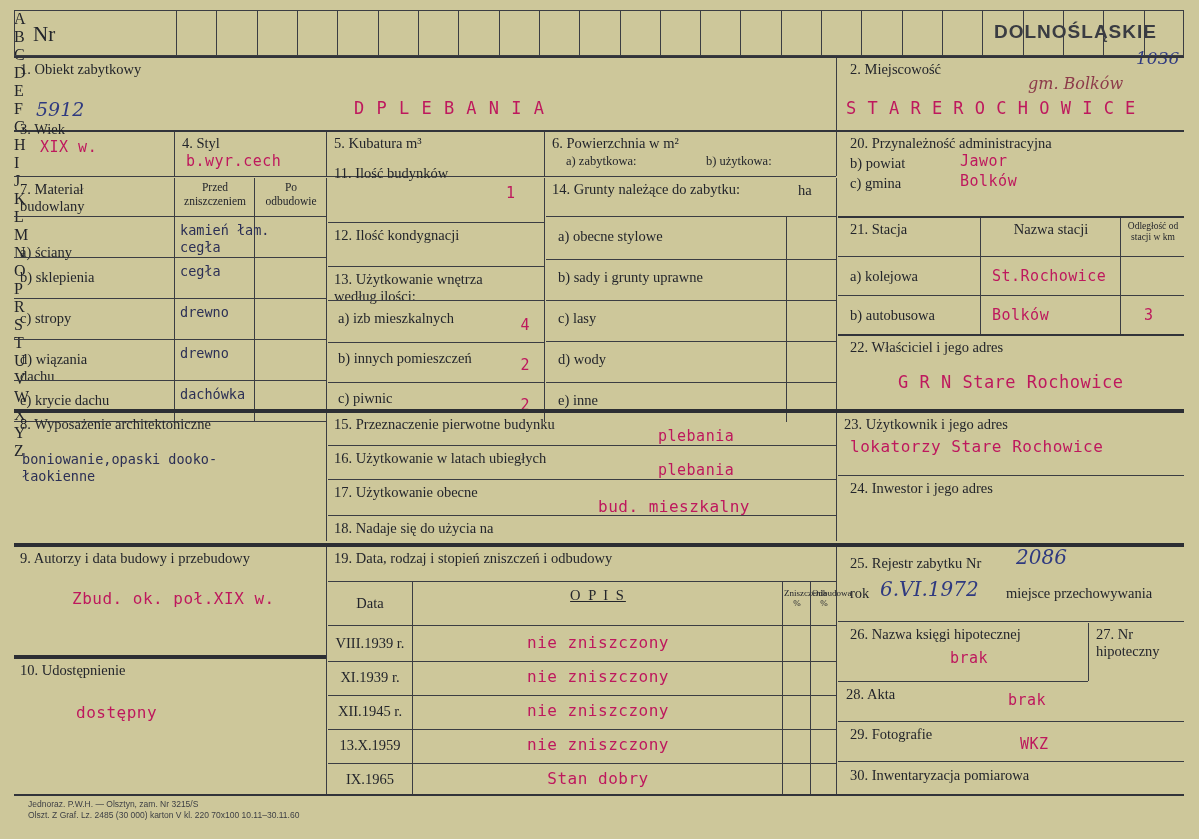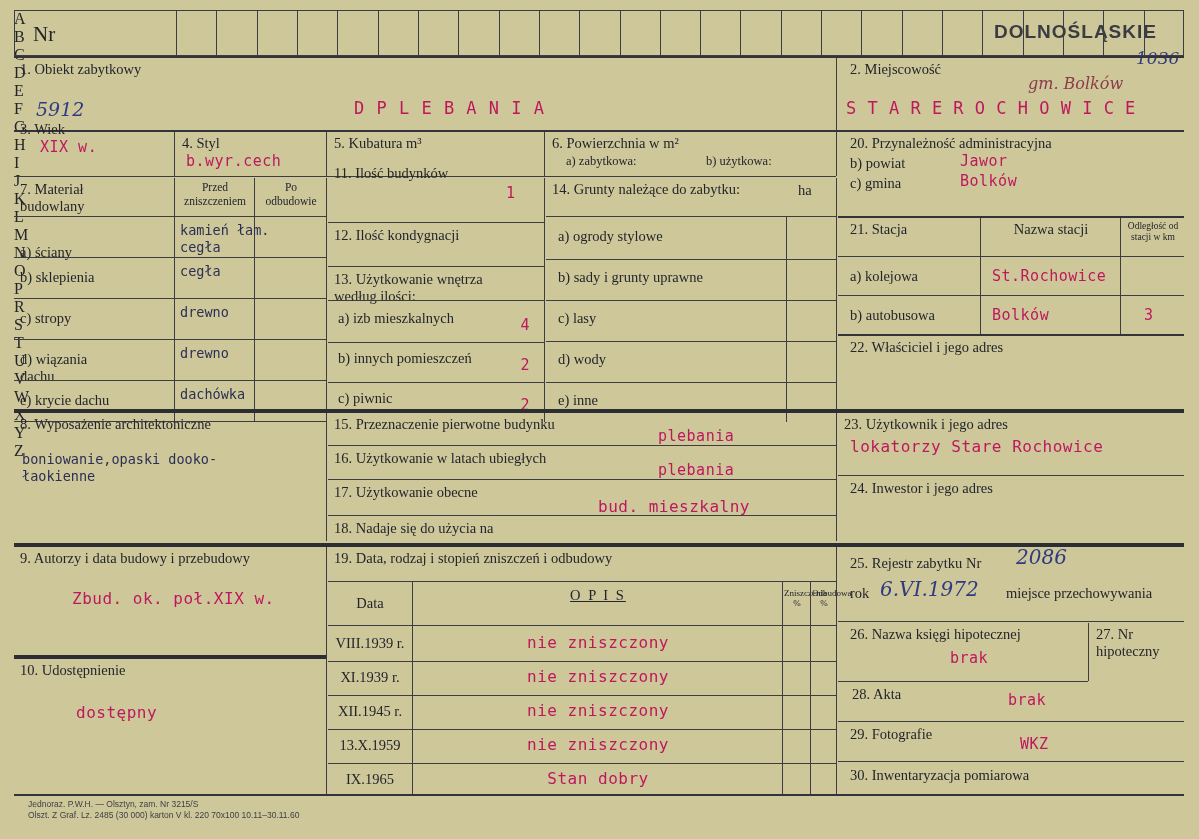--- a/index.html
+++ b/index.html
@@ -231,21 +231,21 @@
     </div>
   <div class="vline" style="left:530px;top:168px;height:244px;"></div>
 
   <div class="box" style="left:532px;top:168px;width:290px;height:38px;">
     <div class="lbl cellpad">14. Grunty należące do zabytku:</div>
     <div class="lbl" style="position:absolute;left:252px;top:4px;">ha</div>
   </div>
   <div class="hline" style="left:532px;top:206px;width:290px;"></div>
   <div id="f14rows">
       <div class="box" style="left: 532px; top: 208px; width: 240px; height: 41px;">
-        <div class="lbl" style="padding:10px 0 0 12px;">a) ogrody stylowe</div>
+        <div class="lbl" style="padding:10px 0 0 12px;">a) obecne stylowe</div>
       </div>
       <div class="tw" style="position: absolute; left: 782px; top: 218px;"></div>
       <div class="hline" style="left: 532px; top: 249px; width: 290px;"></div>
       <div class="box" style="left: 532px; top: 249px; width: 240px; height: 41px;">
         <div class="lbl" style="padding:10px 0 0 12px;">b) sady i grunty uprawne</div>
       </div>
       <div class="tw" style="position: absolute; left: 782px; top: 259px;"></div>
       <div class="hline" style="left: 532px; top: 290px; width: 290px;"></div>
       <div class="box" style="left: 532px; top: 290px; width: 240px; height: 41px;">
         <div class="lbl" style="padding:10px 0 0 12px;">c) lasy</div>
@@ -284,20 +284,21 @@
       <div class="tw" style="position: absolute; left: 1130px; top: 257px;"></div>
       <div class="lbl" style="position: absolute; left: 836px; top: 297px;">b) autobusowa</div>
       <div class="tw" style="position: absolute; left: 978px; top: 296px;">Bolków</div>
       <div class="tw" style="position: absolute; left: 1130px; top: 296px;">3</div>
     </div>
   <div class="hline" style="left:824px;top:285px;width:346px;"></div>
   <div class="hline2" style="left:824px;top:324px;width:346px;"></div>
 
   <div class="box" style="left:824px;top:326px;width:346px;height:72px;">
     <div class="lbl cellpad" style="padding-left:12px;">22. Właściciel i jego adres</div>
+    <div class="tw" style="position:absolute;left:60px;top:36px;font-size:17px;">G R N   Stare Rochowice</div>
   </div>
 
   <div class="hline4" style="left:0;top:399px;width:1170px;"></div>
 
   <div class="box" style="left:0;top:403px;width:312px;height:128px;">
     <div class="lbl cellpad">8. Wyposażenie architektoniczne</div>
     <div class="tw-sm" style="position:absolute;left:8px;top:38px;white-space:pre-line;line-height:1.25;">boniowanie,opaski dooko-
 łaokienne</div>
   </div>
   <div class="vline" style="left:312px;top:403px;height:128px;"></div>
@@ -397,21 +398,21 @@
     <div class="lbl cellpad" style="padding-left:12px;">26. Nazwa księgi hipotecznej</div>
     <div class="tw" style="position:absolute;left:112px;top:26px;">brak</div>
   </div>
   <div class="vline" style="left:1074px;top:613px;height:58px;"></div>
   <div class="box" style="left:1076px;top:613px;width:94px;height:58px;">
     <div class="lbl cellpad" style="padding-left:6px;line-height:1.15;">27. Nr hipoteczny</div>
   </div>
   <div class="hline" style="left:824px;top:671px;width:250px;"></div>
 
   <div class="box" style="left:824px;top:673px;width:346px;height:38px;">
-    <div class="lbl cellpad" style="padding-left:14px;">28. Akta</div>
+    <div class="lbl cellpad" style="padding-left:8px;">28. Akta</div>
     <div class="tw" style="position:absolute;left:170px;top:8px;">brak</div>
   </div>
   <div class="hline" style="left:824px;top:711px;width:346px;"></div>
 
   <div class="box" style="left:824px;top:713px;width:346px;height:38px;">
     <div class="lbl cellpad" style="padding-left:12px;">29. Fotografie</div>
     <div class="tw" style="position:absolute;left:182px;top:12px;">WKZ</div>
   </div>
   <div class="hline" style="left:824px;top:751px;width:346px;"></div>
 

